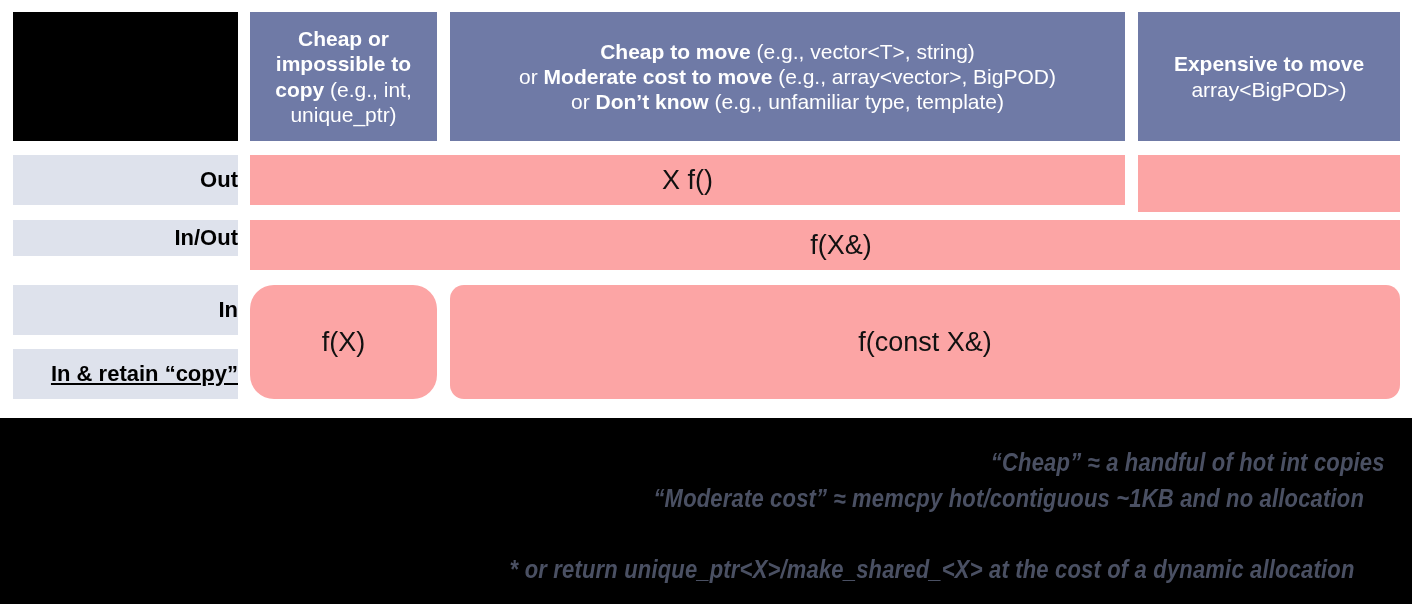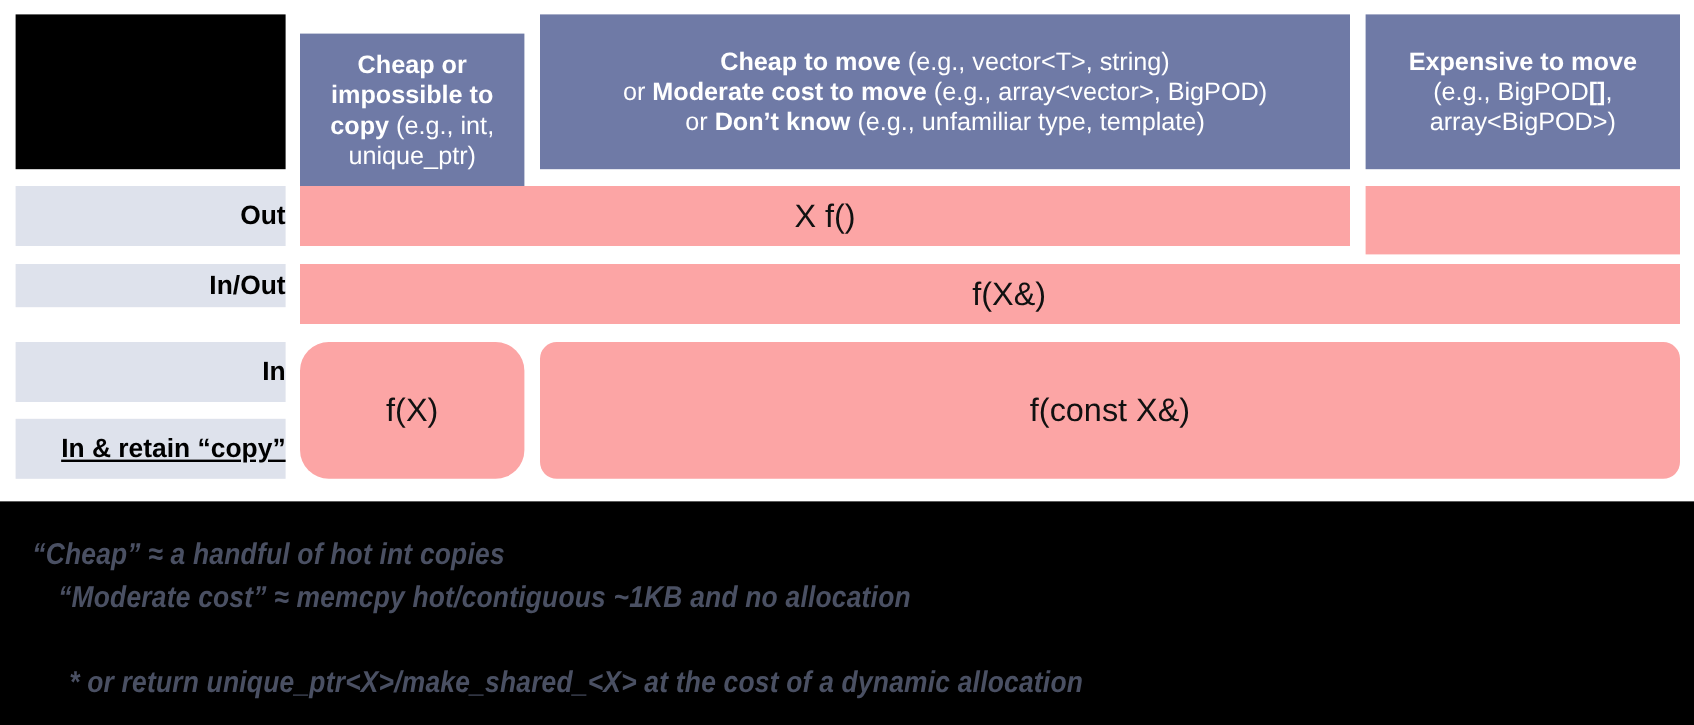--- a/index.html
+++ b/index.html
@@ -78,21 +78,21 @@
   
   #footer-area {
     position: absolute;
     left: 0;
     top: 418px;
     width: 1412px;
     height: 186px;
     background: #000000;
     display: flex;
     flex-direction: column;
-    align-items: flex-start;
+    align-items: flex-end;
     justify-content: flex-start;
     padding-top: 26px;
     box-sizing: border-box;
   }
   .note {
     color: #4A5063;
     font-style: italic;
     font-size: 25px;
     font-weight: bold;
     letter-spacing: 0.2px;
@@ -106,21 +106,21 @@
 </style>
 </head>
 <body>
 
 <div id="page">
 
   <div id="table-area">
 
     <div class="cell corner-box" style="left:13px; top:12px; width:225px; height:129px;"></div>
 
-    <div class="cell hdr" style="left:250px; top:28px; width:187px; height:129px;">
+    <div class="cell hdr" style="left:250px; top:12px; width:187px; height:129px;">
       <div>
         <span class="b">Cheap or impossible to copy</span><span> (e.g., int, unique_ptr)</span>
       </div>
     </div>
 
     <div class="cell hdr" style="left:450px; top:12px; width:675px; height:129px;">
       <div>
         <div>
           <span class="b">Cheap to move</span><span> (e.g., vector&lt;T&gt;, string)</span>
         </div>
@@ -130,23 +130,20 @@
         <div>
           <span>or </span><span class="b">Don’t know</span><span> (e.g., unfamiliar type, template)</span>
         </div>
       </div>
     </div>
 
     <div class="cell hdr" style="left:1138px; top:12px; width:262px; height:129px;">
       <div>
         <div>
           <span class="b">Expensive to move</span>
-        </div>
-        <div>
-          <span>(e.g., BigPOD</span><span class="b">[]</span><span>,</span>
         </div>
         <div>
           <span>array&lt;BigPOD&gt;)</span>
         </div>
       </div>
     </div>
 
     <div class="cell rowlabel" style="left:13px; top:155px; width:225px; height:50px;">
       <span>Out</span>
     </div>

